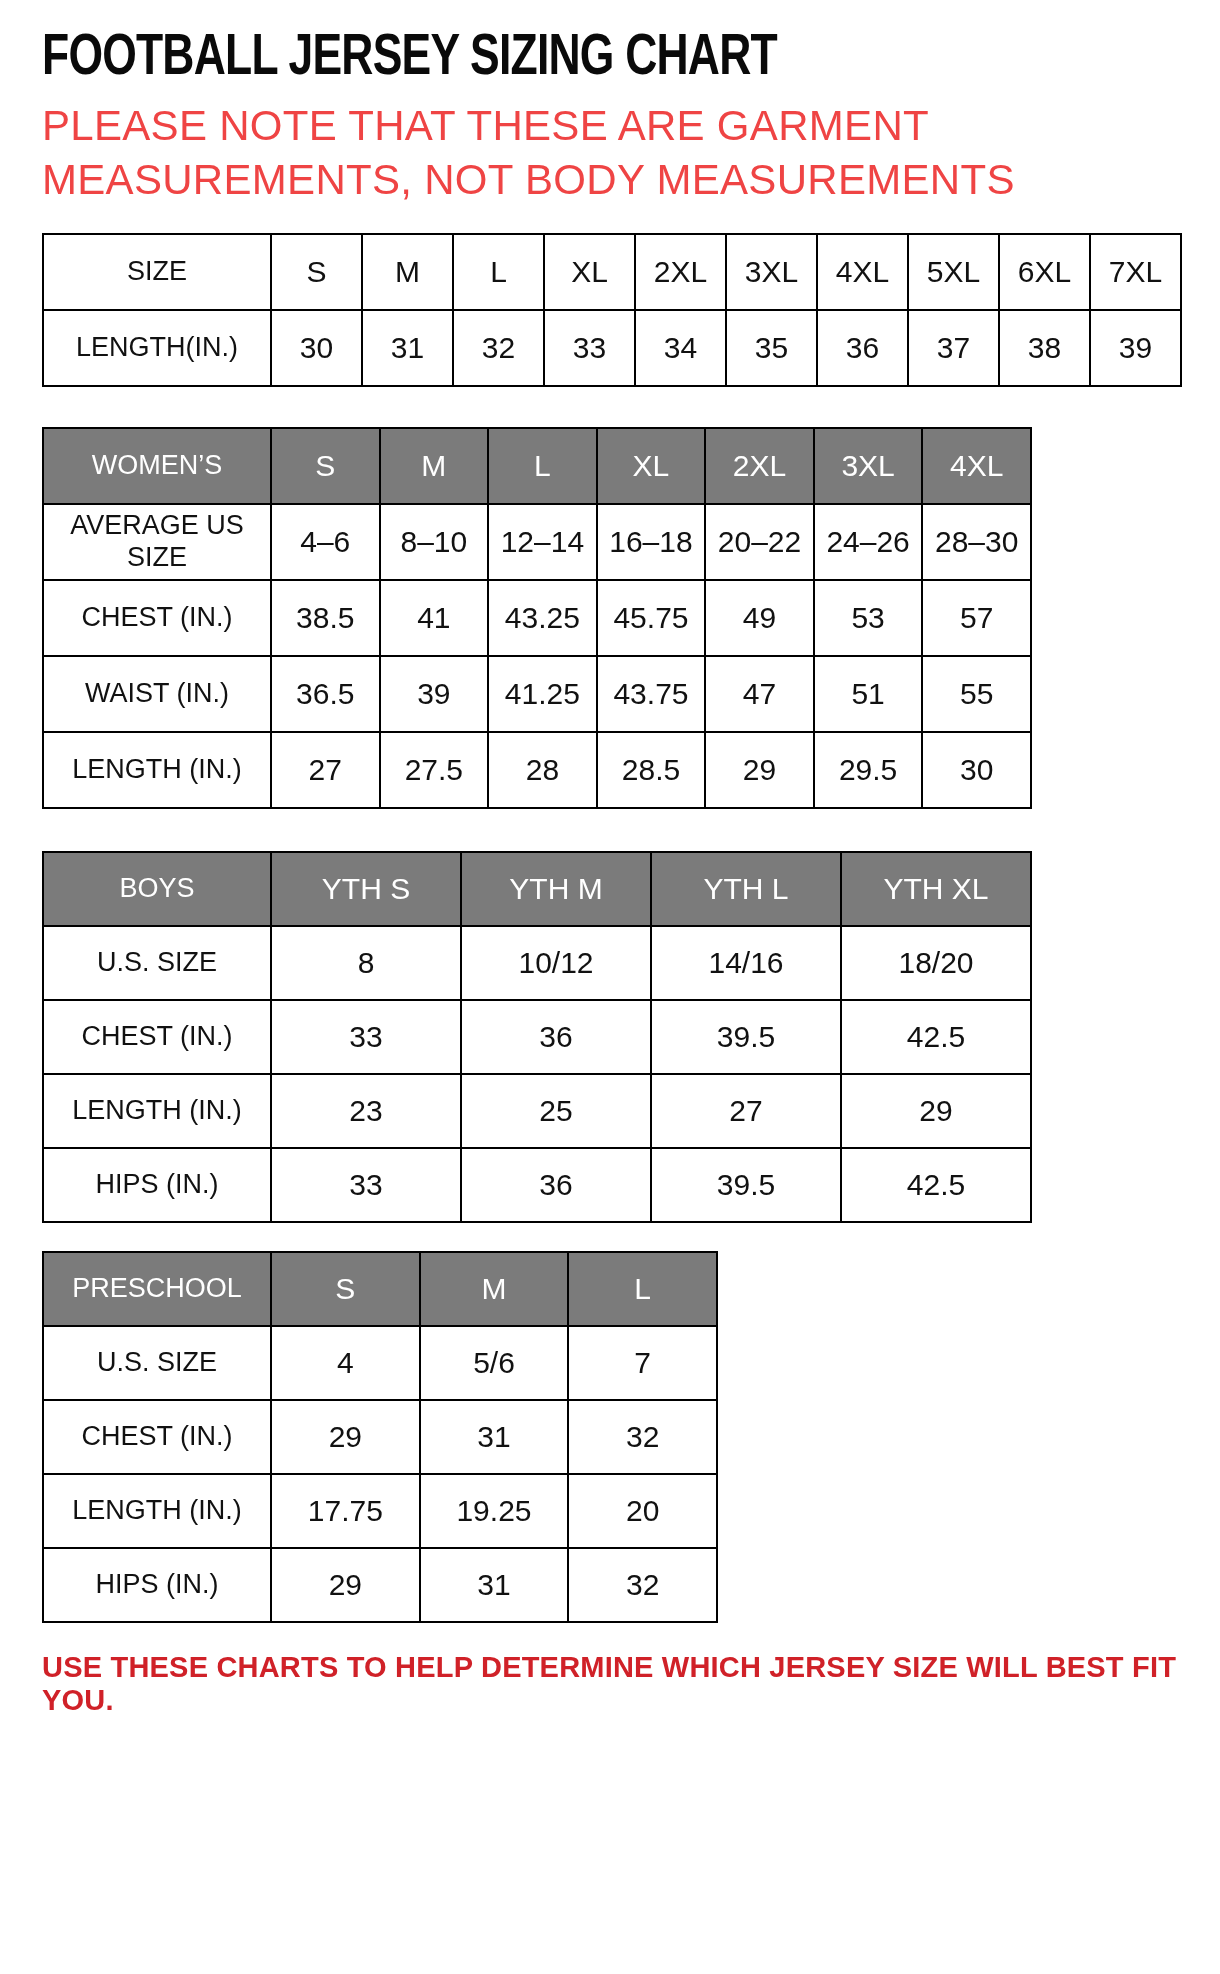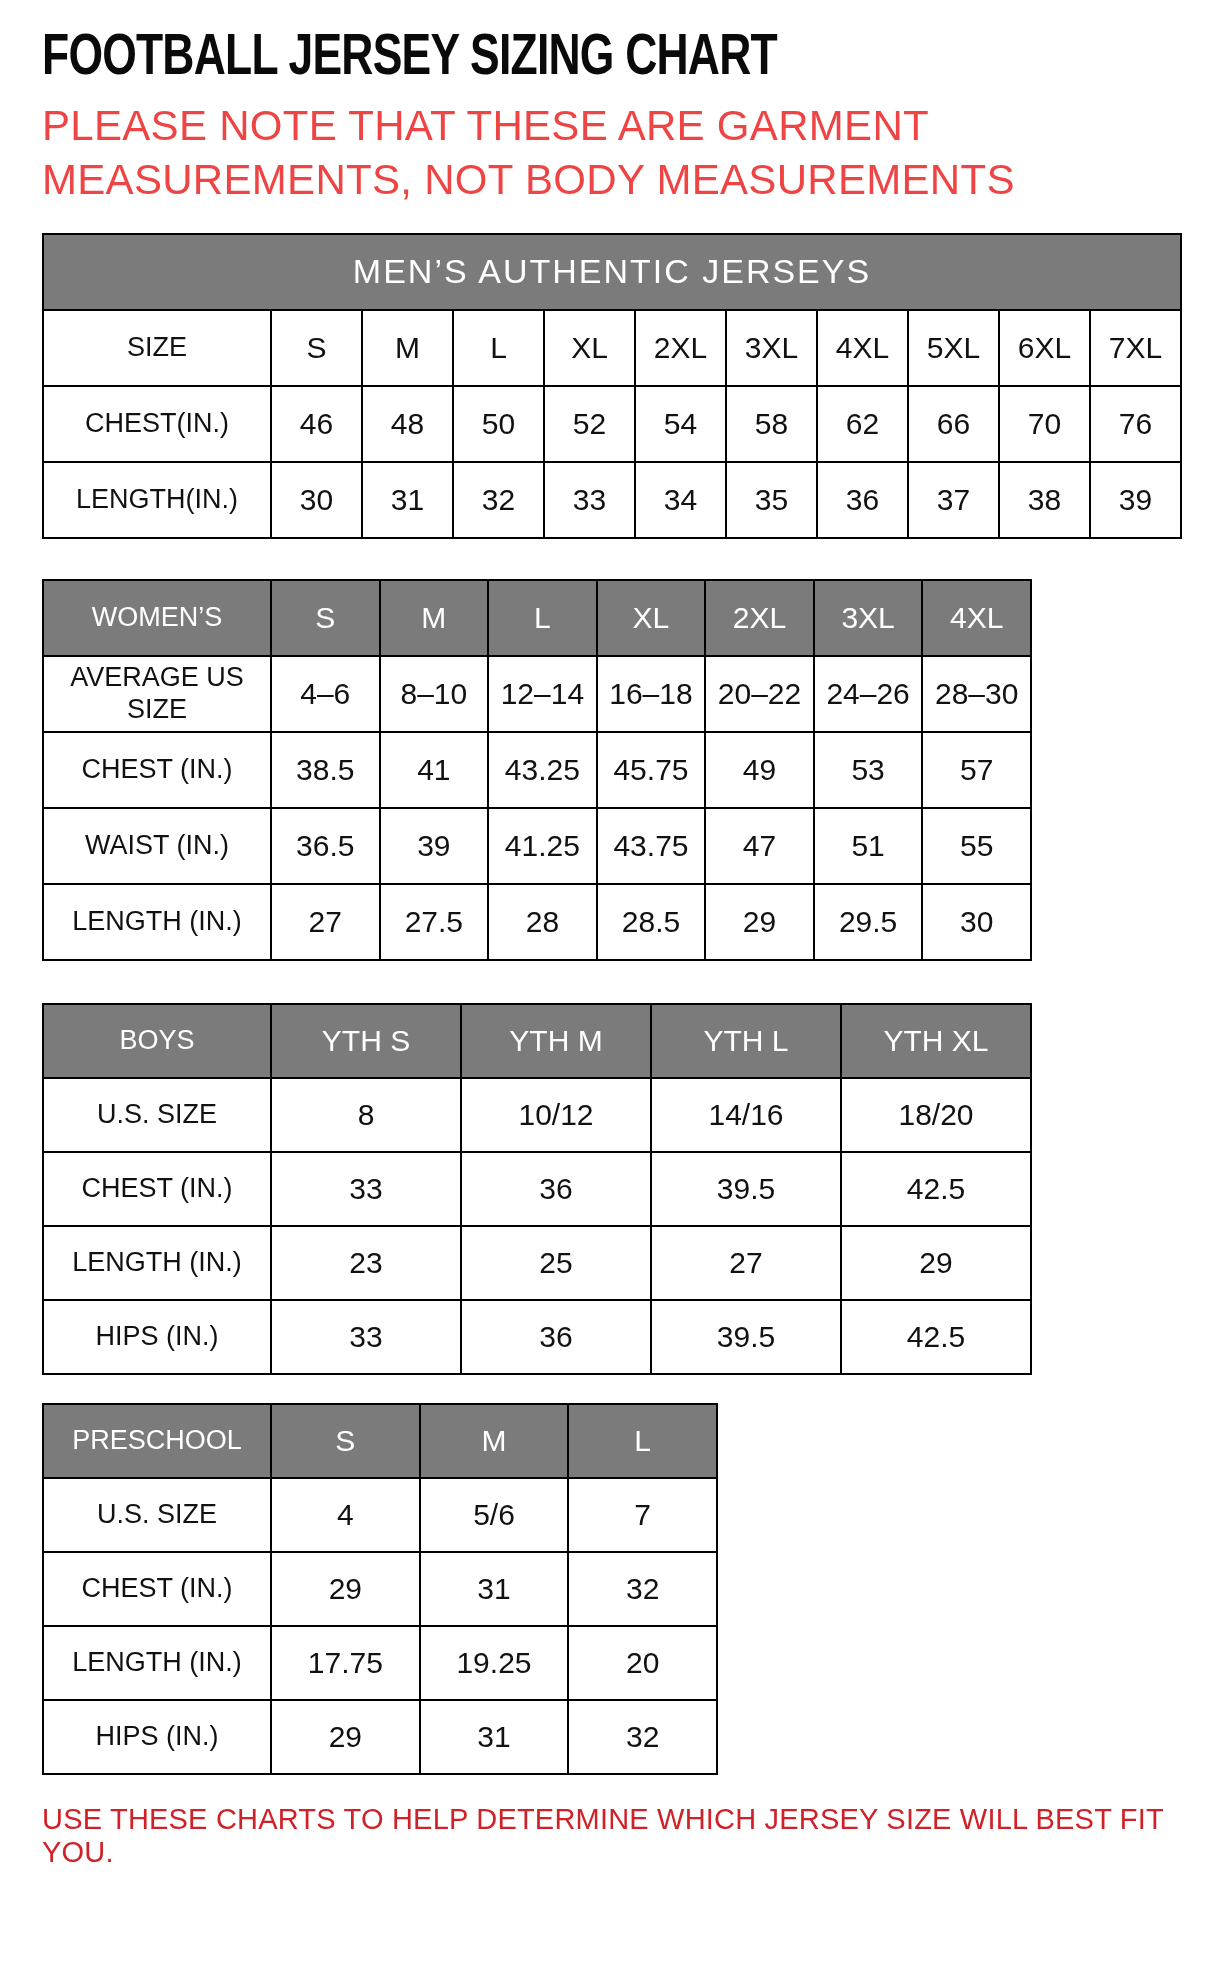--- a/index.html
+++ b/index.html
@@ -63,21 +63,21 @@
 
   .boys { width: 990px; margin-bottom: 28px; }
   .boys td { height: 74px; }
 
   .pre { width: 676px; margin-bottom: 28px; }
   .pre td { height: 74px; }
 
   .footer-note {
     color: #d02128;
     font-size: 29px;
-    font-weight: 400;
+    font-weight: 700;
     letter-spacing: 0.2px;
     margin: 26px 0 0 0;
   }
 </style>
 </head>
 <body>
 
 <main class="page">
 
   <h1 class="title">
@@ -85,50 +85,34 @@
   </h1>
 
   <p class="note">PLEASE NOTE THAT THESE ARE GARMENT MEASUREMENTS, NOT BODY MEASUREMENTS</p>
 
   <table class="tbl men">
     <colgroup>
         <col class="w-label">
         <col span="10">
       </colgroup>
     <tbody>
-      <tr>
-        <td colspan="11" class="hd tbl-title">MEN’S AUTHENTIC JERSEYS</td>
-      </tr>
       <tr>
         <td class="lbl">SIZE</td>
         <td>S</td>
         <td>M</td>
         <td>L</td>
         <td>XL</td>
         <td>2XL</td>
         <td>3XL</td>
         <td>4XL</td>
         <td>5XL</td>
         <td>6XL</td>
         <td>7XL</td>
       </tr>
       <tr>
-        <td class="lbl">CHEST(IN.)</td>
-        <td>46</td>
-        <td>48</td>
-        <td>50</td>
-        <td>52</td>
-        <td>54</td>
-        <td>58</td>
-        <td>62</td>
-        <td>66</td>
-        <td>70</td>
-        <td>76</td>
-      </tr>
-      <tr>
         <td class="lbl">LENGTH(IN.)</td>
         <td>30</td>
         <td>31</td>
         <td>32</td>
         <td>33</td>
         <td>34</td>
         <td>35</td>
         <td>36</td>
         <td>37</td>
         <td>38</td>

